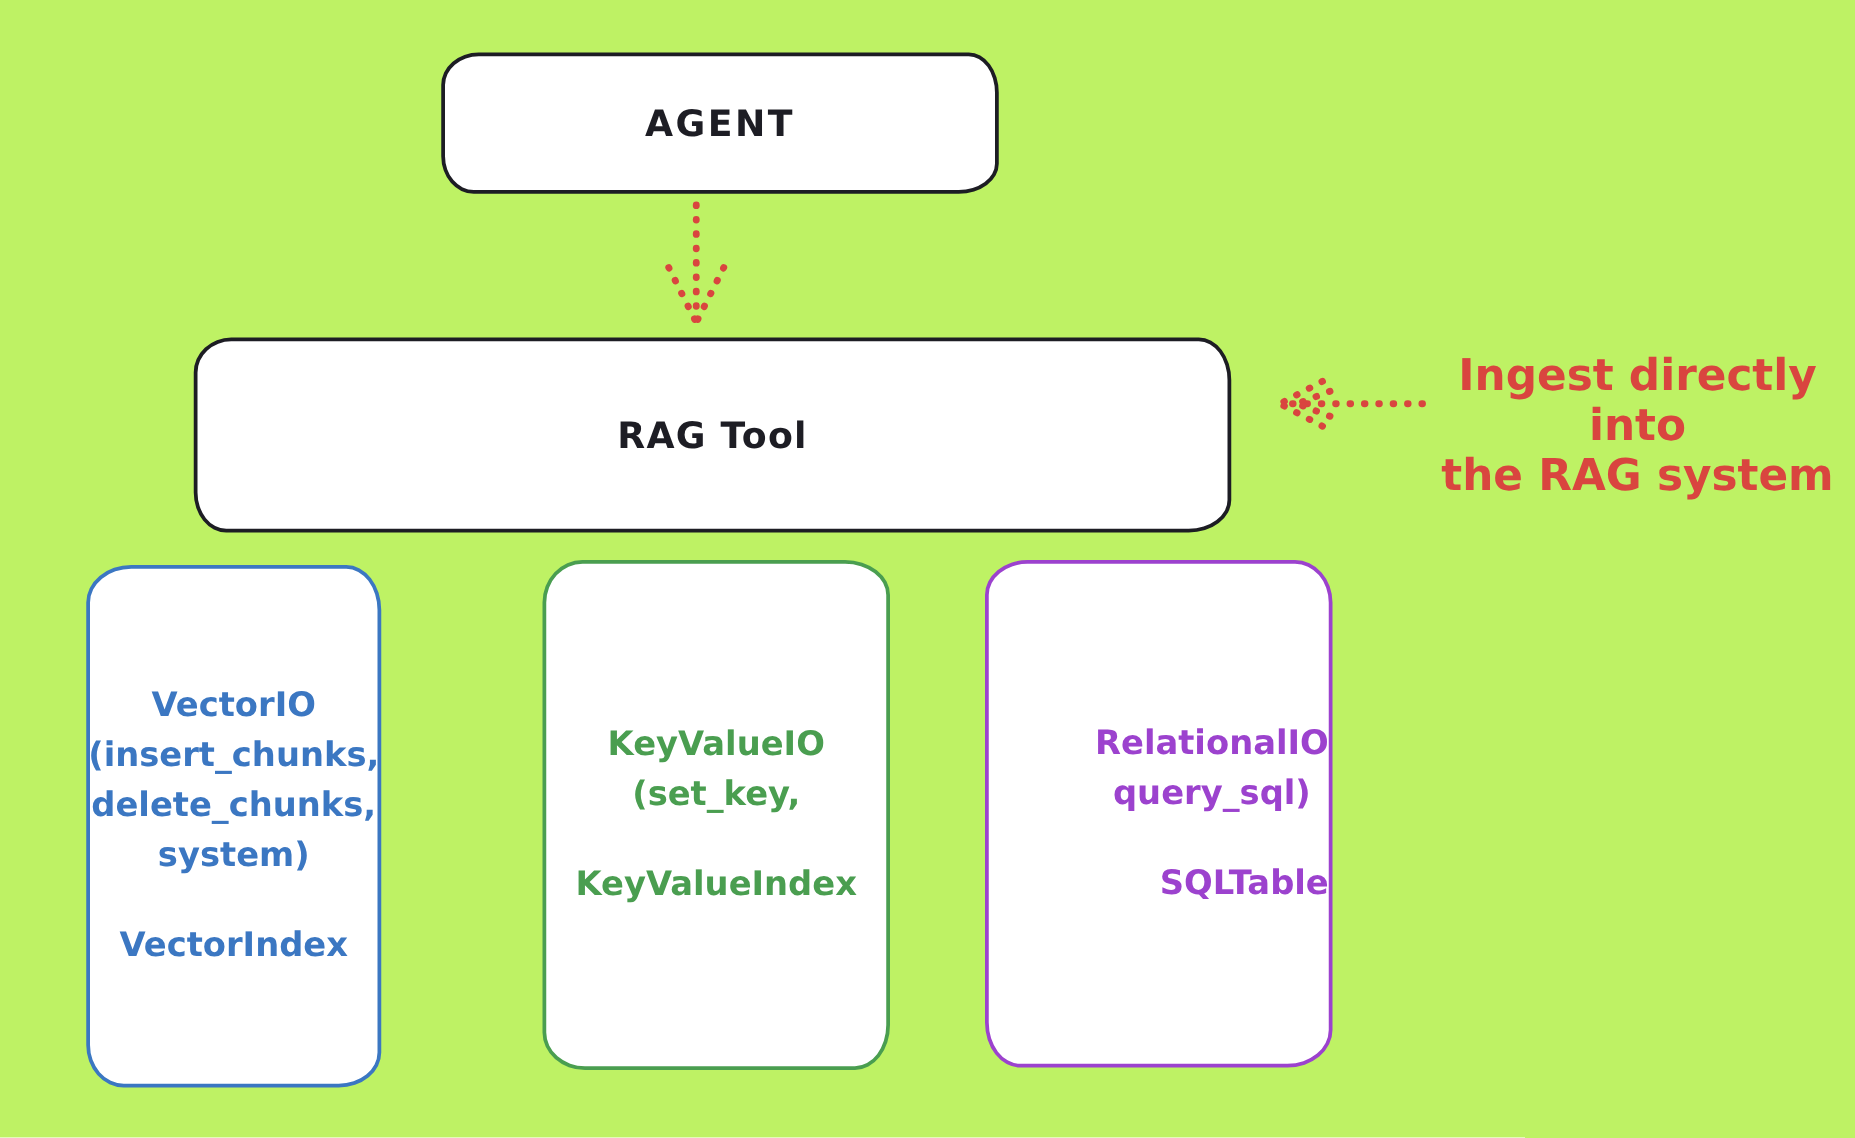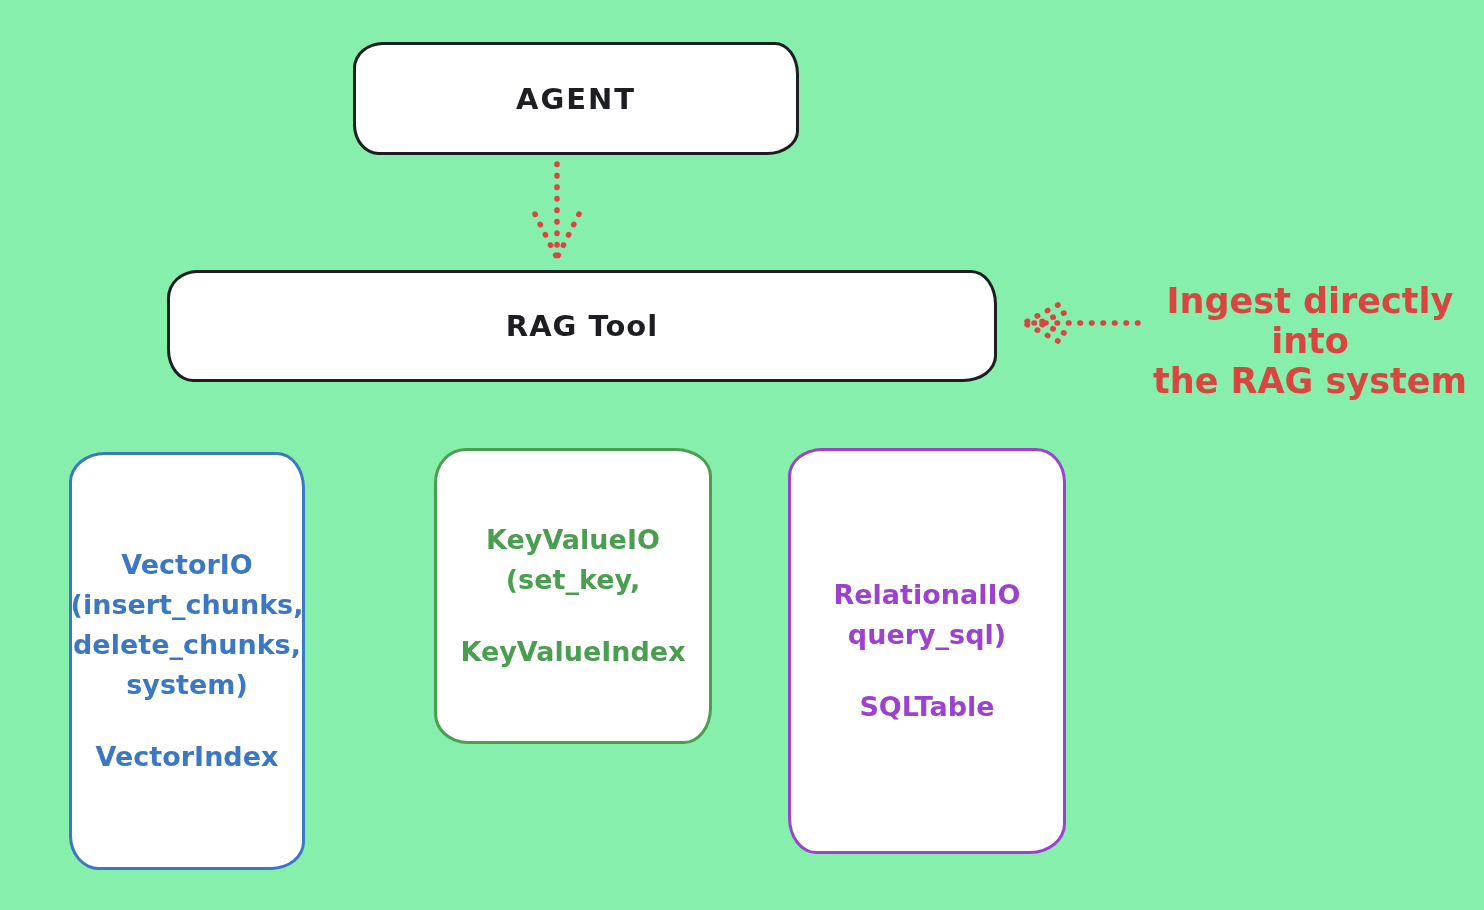--- a/index.html
+++ b/index.html
@@ -4,21 +4,21 @@
 <style>
   html, body {
     margin: 0;
     padding: 0;
     background: #ffffff;
   }
   .canvas {
     position: relative;
     width: 1484px;
     height: 910px;
-    background: #86efac;
+    background: #bef264;
     overflow: hidden;
     font-family: "DejaVu Sans", "Liberation Sans", sans-serif;
   }
   .node {
     position: absolute;
     background: #ffffff;
     display: flex;
     align-items: center;
     justify-content: center;
     box-sizing: border-box;
@@ -30,24 +30,23 @@
     color: #1d1d24;
   }
   .agent-box {
     left: 353px; top: 42px;
     width: 446px; height: 113px;
     border: 3.5px solid #1d1d24;
     border-radius: 30px 24px 32px 26px / 26px 32px 24px 30px;
   }
   .rag-box {
     left: 155px; top: 270px;
-    width: 830px; height: 112px;
+    width: 830px; height: 156px;
     border: 3.5px solid #1d1d24;
     border-radius: 30px 26px 34px 26px / 28px 34px 26px 32px;
-    margin-left: 12px;
   }
   .rag-box .label { letter-spacing: 1px; }
 
   .arrow-down-svg {
     position: absolute;
     left: 528px; top: 160px;
     width: 58px; height: 106px;
   }
   .arrow-left-svg {
     position: absolute;
@@ -86,21 +85,21 @@
     font-size: 27px;
     line-height: 40px;
   }
   .store-vector {
     left: 69px; top: 452px;
     width: 236px; height: 418px;
     border-radius: 36px 28px 34px 30px / 30px 36px 28px 34px;
   }
   .store-keyvalue {
     left: 434px; top: 448px;
-    width: 278px; height: 296px;
+    width: 278px; height: 408px;
     border-radius: 32px 36px 28px 34px / 34px 28px 36px 30px;
   }
   .store-relational {
     left: 788px; top: 448px;
     width: 278px; height: 406px;
     border-radius: 34px 30px 36px 28px / 28px 34px 30px 36px;
   }
   .index-label {
     margin-top: 32px;
   }
@@ -148,21 +147,21 @@
   </div>
 
   <div class="store-box store-keyvalue" style="border-color: rgb(74, 158, 80); color: rgb(74, 158, 80);">
     <div class="store-lines">
       <div>KeyValueIO</div>
       <div>(set_key,</div>
     </div>
     <div class="index-label">KeyValueIndex</div>
   </div>
 
-  <div class="store-box store-relational" style="border-color: rgb(156, 66, 206); color: rgb(156, 66, 206);">
+  <div class="store-box store-relational" style="border-color: rgb(156, 66, 206); color: rgb(156, 66, 206); align-items: flex-end;">
     <div class="store-lines">
       <div>RelationalIO</div>
       <div>query_sql)</div>
     </div>
     <div class="index-label">SQLTable</div>
   </div>
 
 </div>
 
 </body></html>

